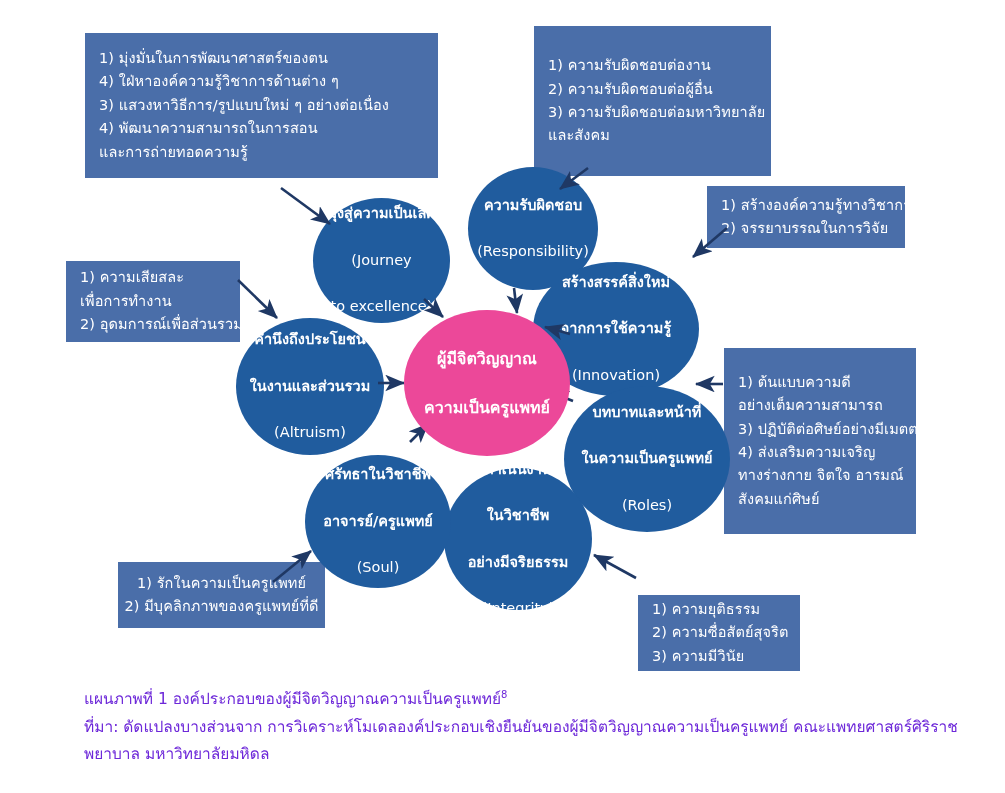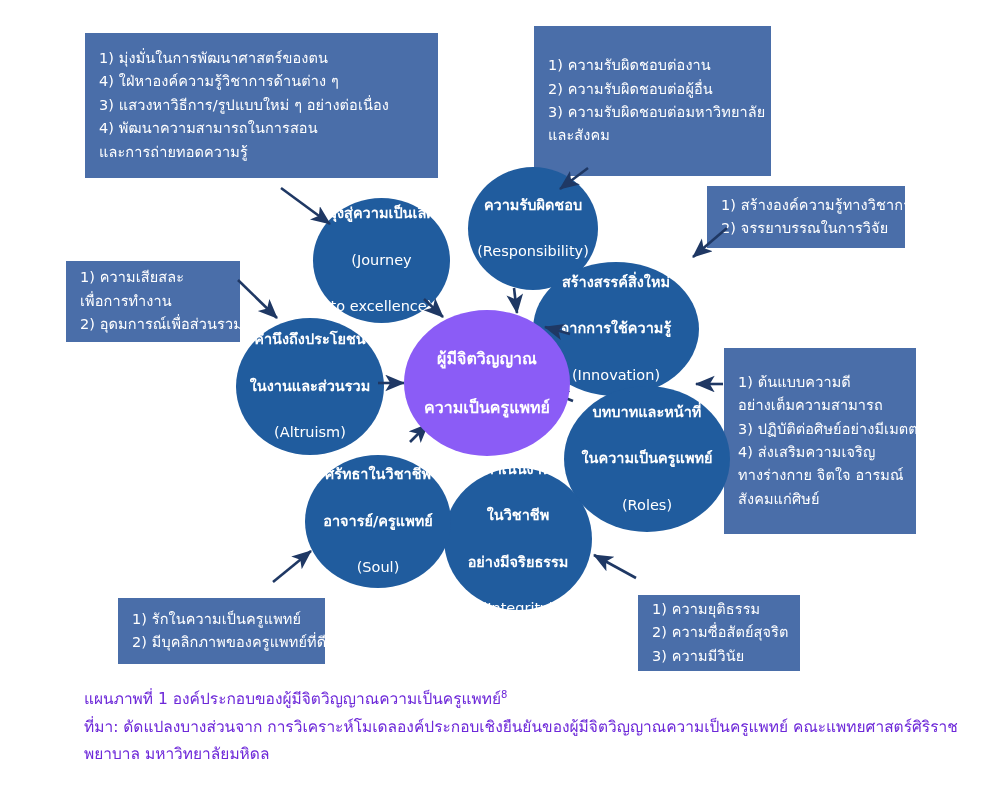--- a/index.html
+++ b/index.html
@@ -51,21 +51,21 @@
   .circle .cl {
     font-size: 14.5px;
     line-height: 1.34;
     font-weight: bold;
     white-space: pre;
   }
   .circle .cl.en {
     font-weight: normal;
   }
   .circle.center {
-    background: #8b5cf6;
+    background: #ec4899;
     z-index: 6;
   }
   .circle.center .cl {
     font-size: 16px;
     font-weight: bold;
     line-height: 1.36;
   }
 
   .caption {
     position: absolute;
@@ -144,21 +144,21 @@
     <div class="note-line">ทางร่างกาย จิตใจ อารมณ์</div>
     <div class="note-line">สังคมแก่ศิษย์</div>
   </div>
 
   <div class="note-box" style="left:638px; top:583px; width:162px; height:76px;margin-top:12px;">
     <div class="note-line">1) ความยุติธรรม</div>
     <div class="note-line">2) ความซื่อสัตย์สุจริต</div>
     <div class="note-line">3) ความมีวินัย</div>
   </div>
 
-  <div class="note-box" style="left:118px; top:598px; width:207px; height:66px;">
+  <div class="note-box" style="left:118px; top:562px; width:207px; height:66px;align-items:center;">
     <div class="note-line">1) รักในความเป็นครูแพทย์</div>
     <div class="note-line">2) มีบุคลิกภาพของครูแพทย์ที่ดี</div>
   </div>
 
   <div class="note-box" style="left:66px; top:261px; width:174px; height:81px;">
     <div class="note-line">1) ความเสียสละ</div>
     <div class="note-line">เพื่อการทำงาน</div>
     <div class="note-line">2) อุดมการณ์เพื่อส่วนรวม</div>
   </div>
 

